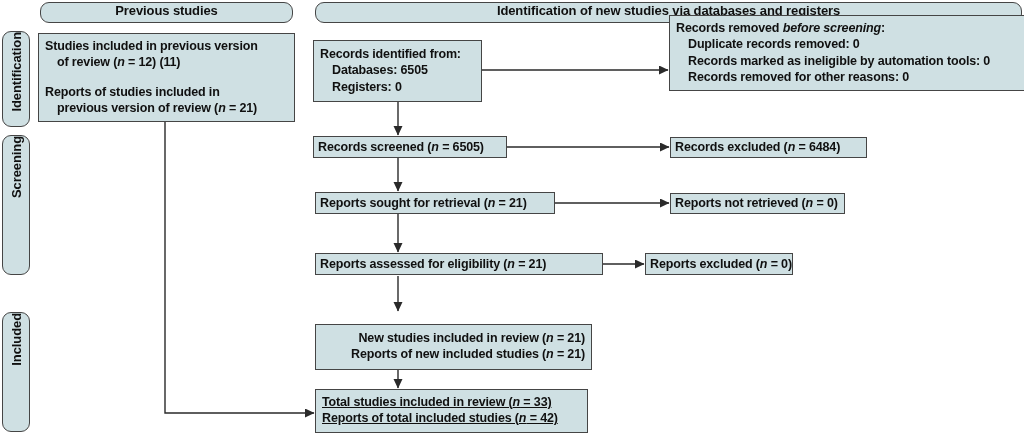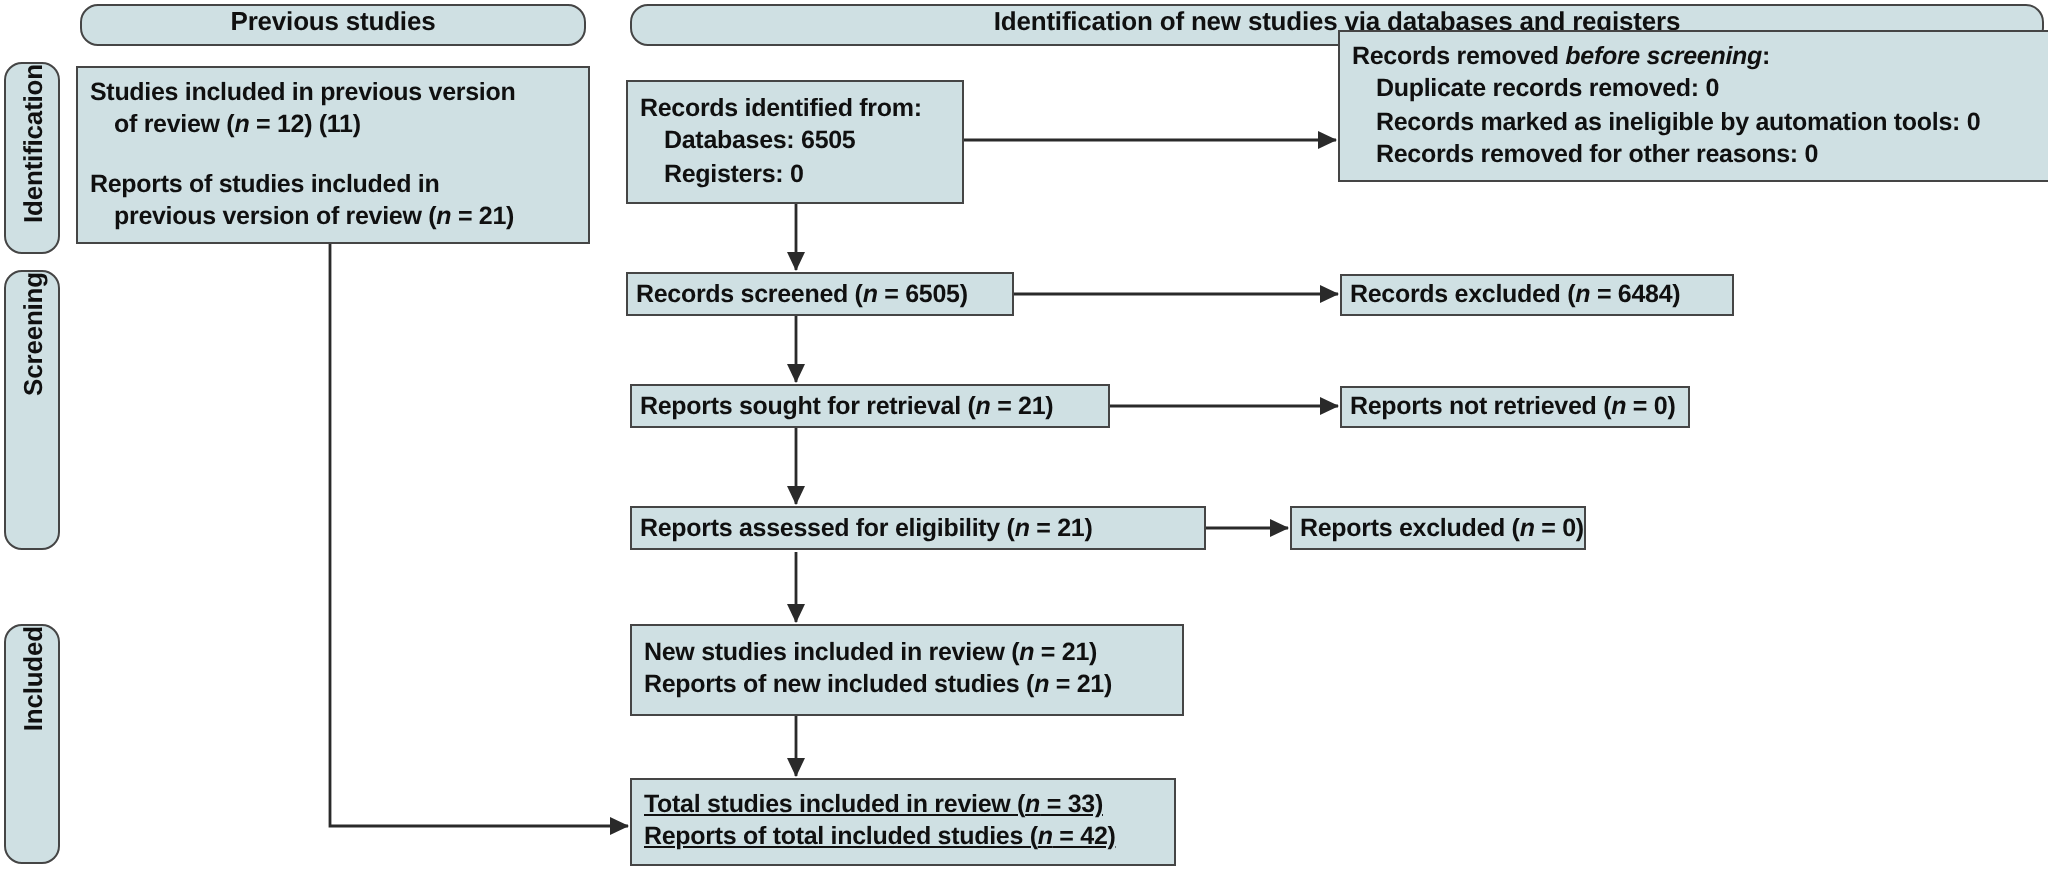--- a/index.html
+++ b/index.html
@@ -158,21 +158,21 @@
   </div>
 
   <div class="box single" style="left:315px; top:253px; width:288px; height:22px;">
     <span><span>Reports assessed for eligibility (</span><i class="n">n</i><span> = 21)</span></span>
   </div>
 
   <div class="box single" style="left:645px; top:253px; width:148px; height:22px;">
     <span><span>Reports excluded (</span><i class="n">n</i><span> = 0)</span></span>
   </div>
 
-  <div class="box" style="left:315px; top:312px; width:277px; height:46px; padding-top:5px;">
+  <div class="box" style="left:315px; top:324px; width:277px; height:46px; padding-top:5px;text-align:right;">
     <div>
       <span>New studies included in review (</span><i class="n">n</i><span> = 21)</span>
     </div>
     <div>
       <span>Reports of new included studies (</span><i class="n">n</i><span> = 21)</span>
     </div>
   </div>
 
   <div class="box" style="left:315px; top:389px; width:273px; height:44px;text-decoration:underline;">
     <div>

